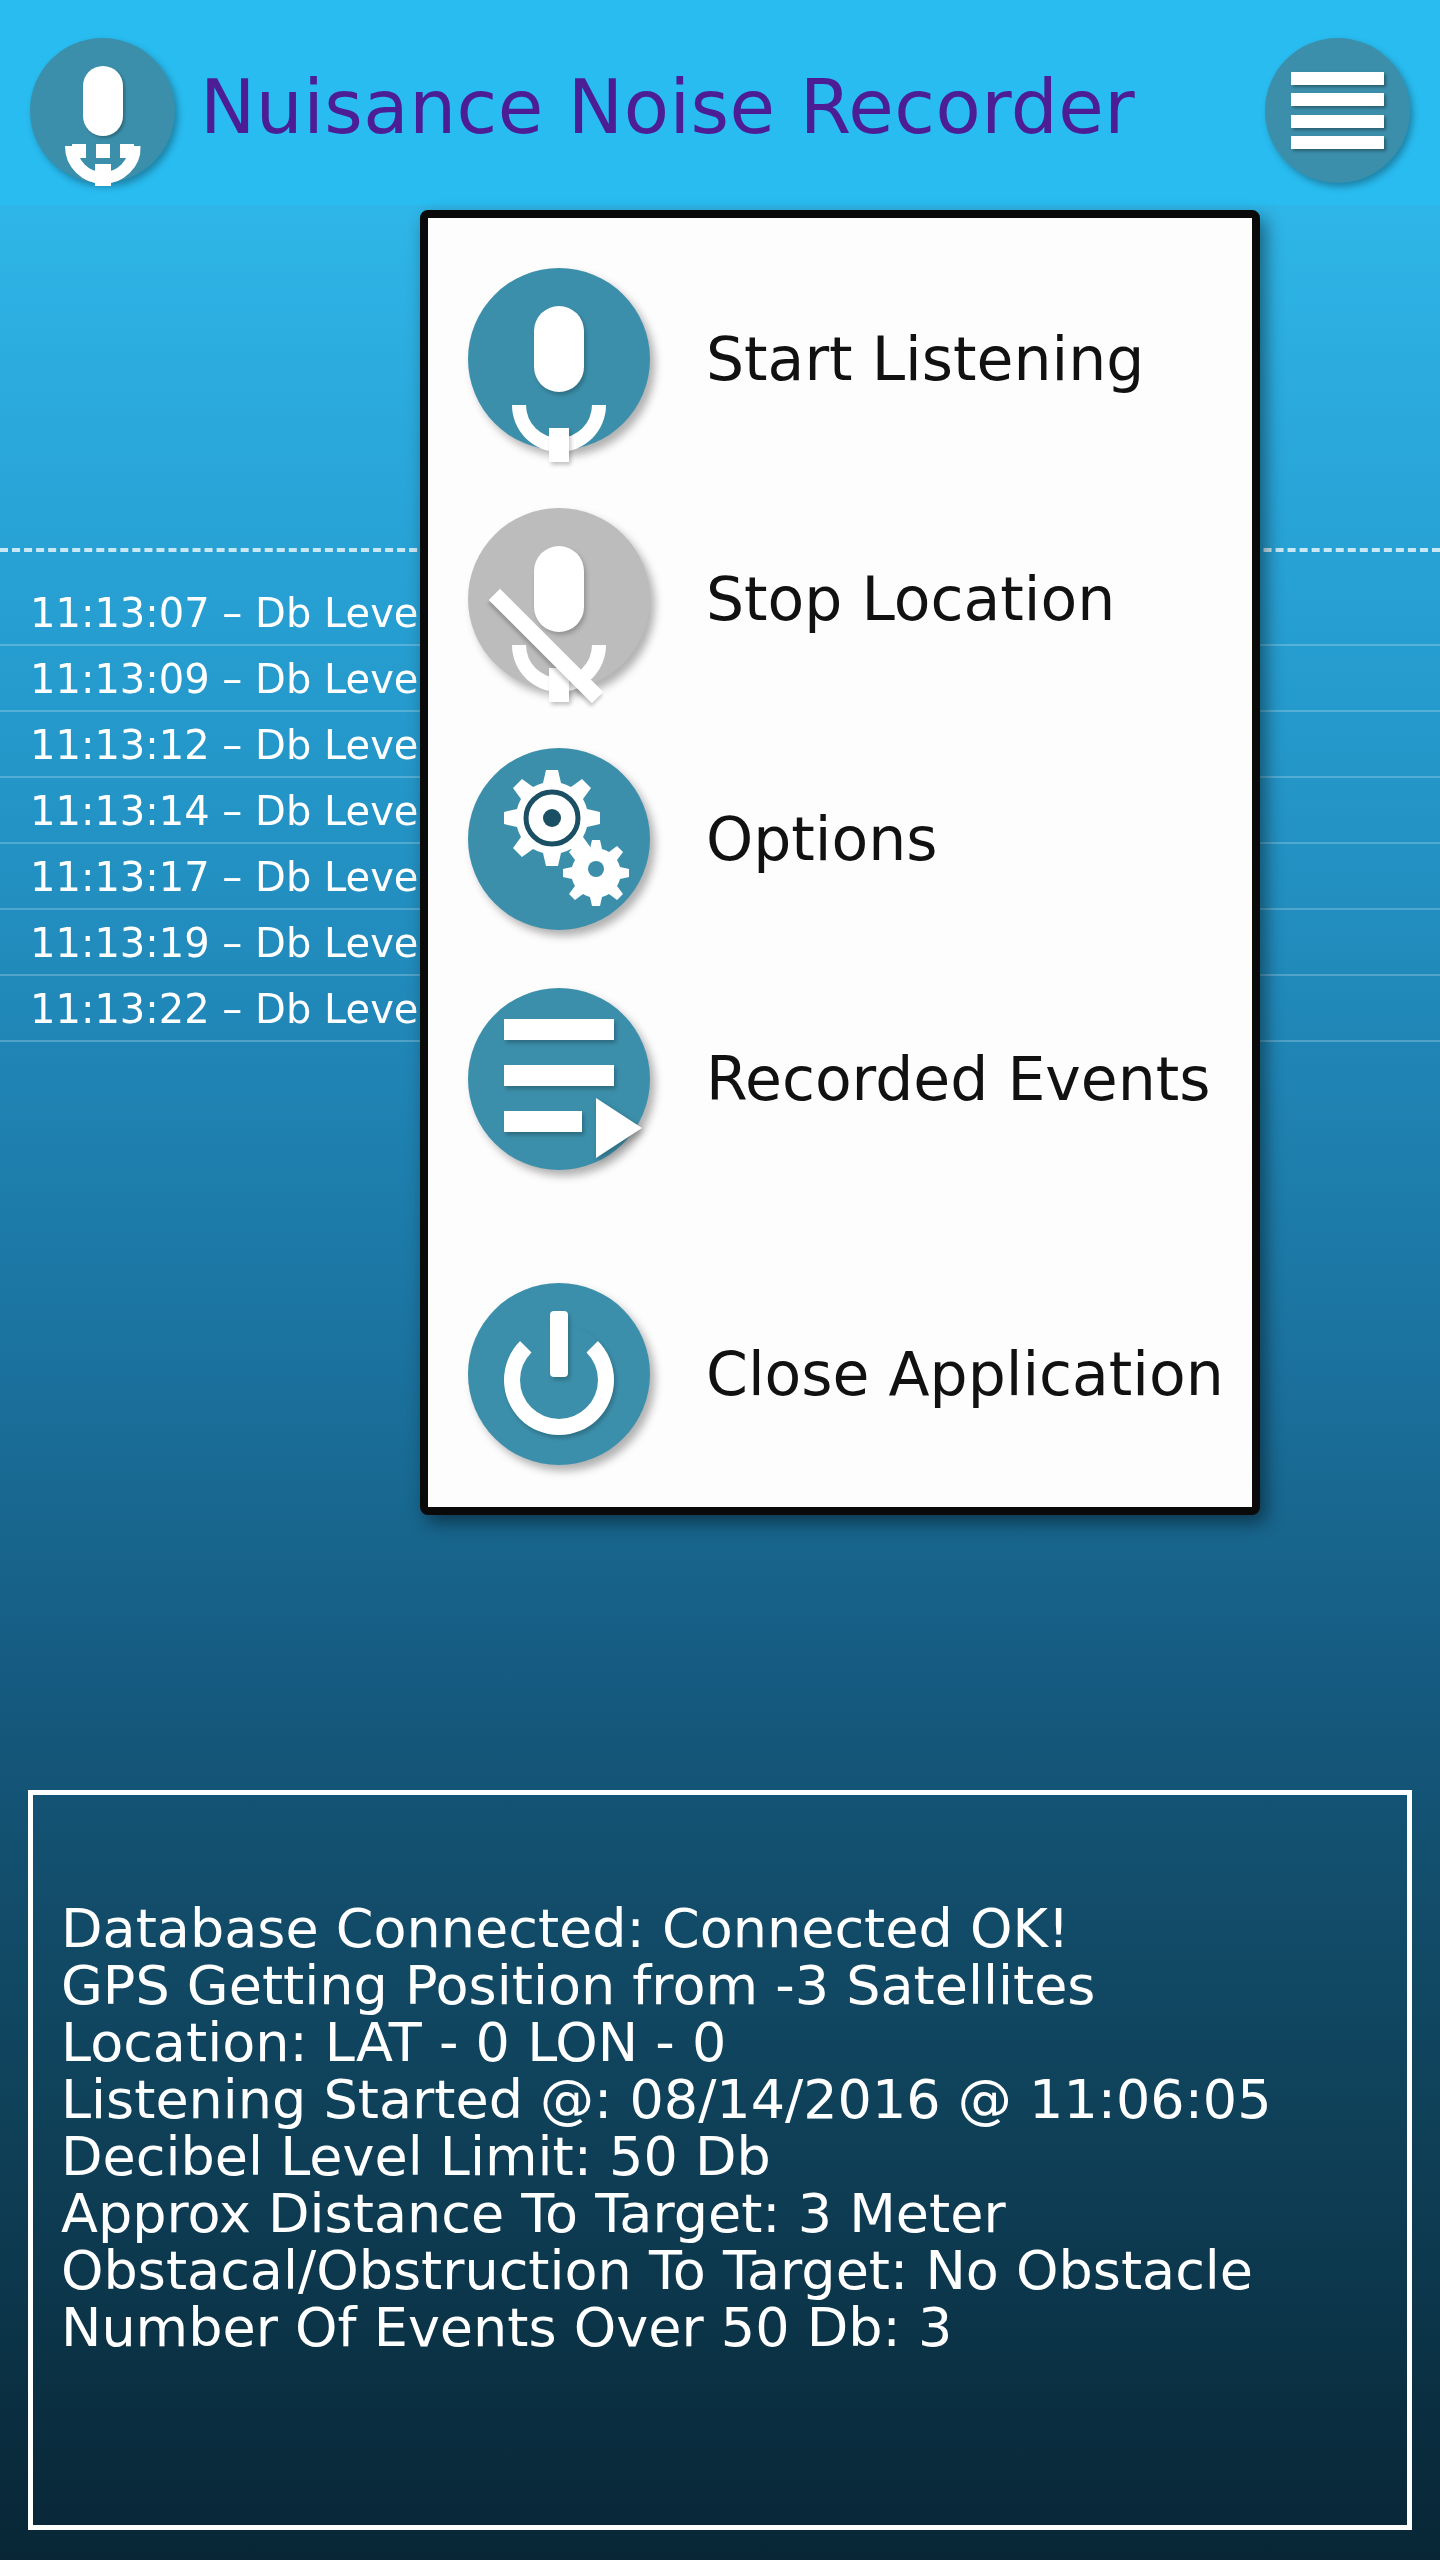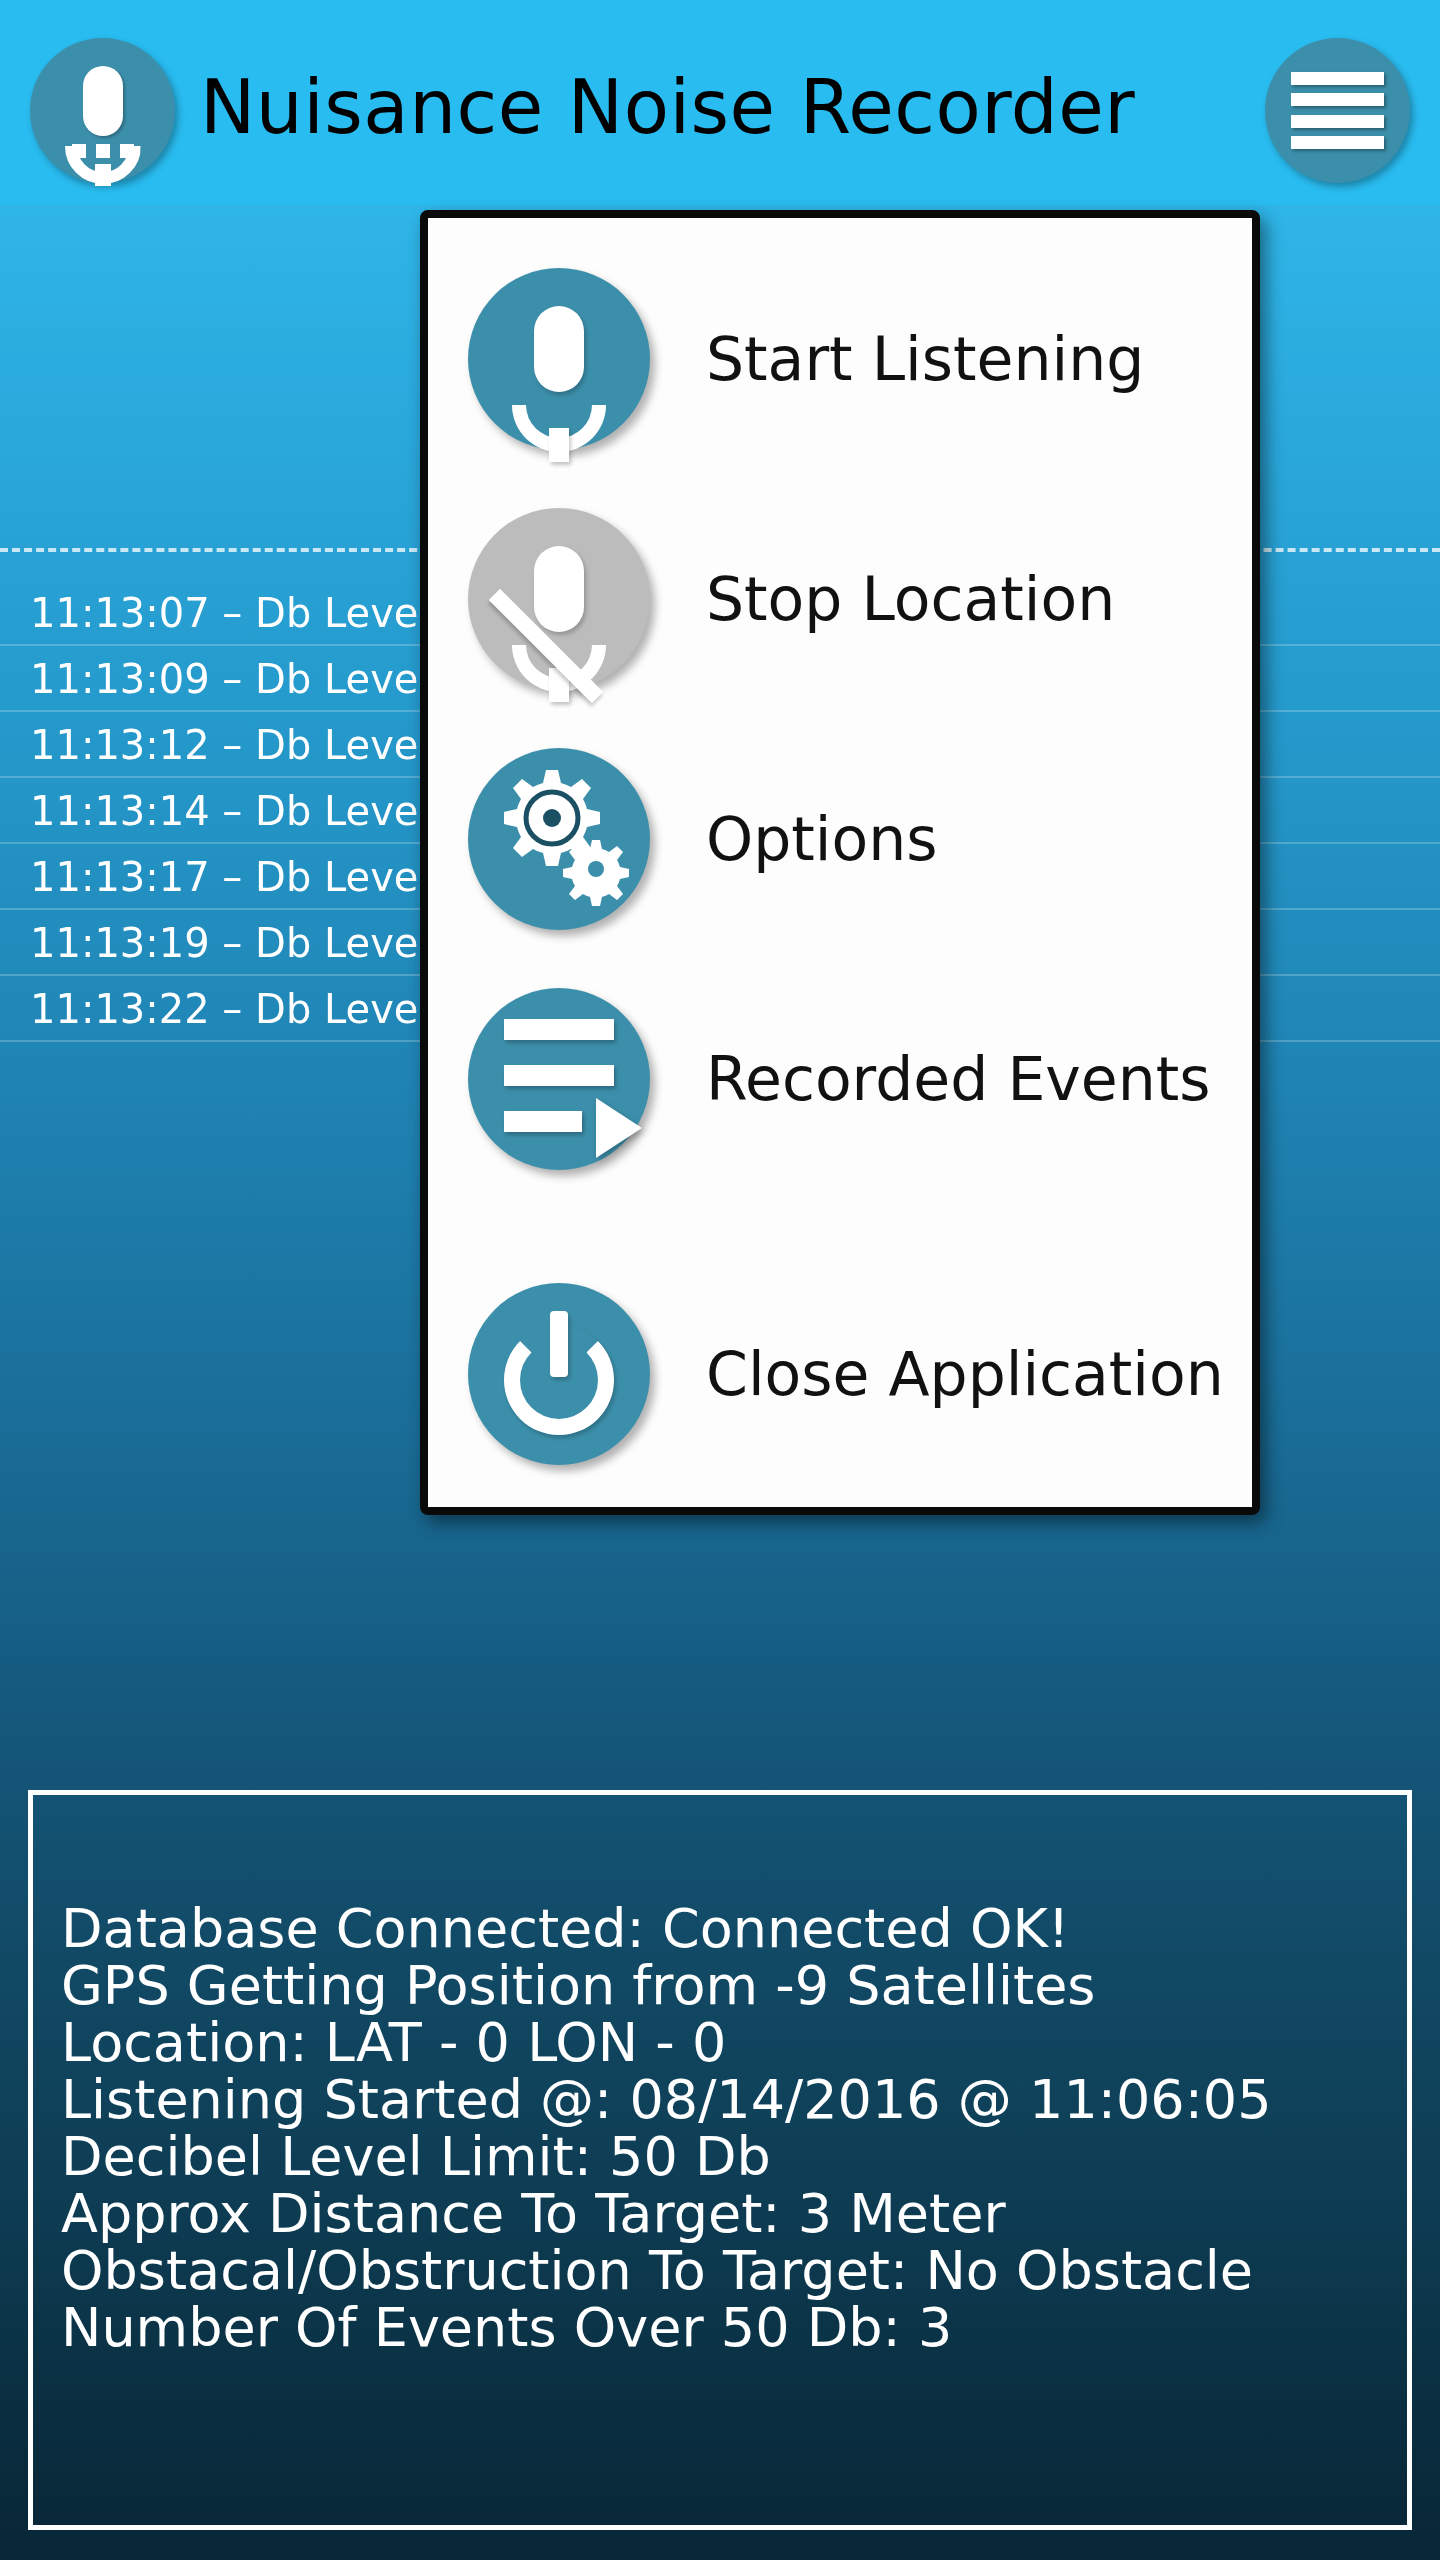--- a/index.html
+++ b/index.html
@@ -45,21 +45,21 @@
     border-radius: 50%;
     background: #3c8fab;
     box-shadow: 3px 4px 7px rgba(0,0,0,0.30);
   }
   .hdr-title {
     position: absolute;
     left: 200px;
     top: 42px;
     font-size: 74px;
     line-height: 130px;
-    color: #000000;
+    color: #4c1d95;
     white-space: nowrap;
     letter-spacing: 0.5px;
   }
   .hdr-menu-btn {
     position: absolute;
     right: 30px; top: 38px;
     width: 145px; height: 145px;
     border-radius: 50%;
     background: #3c8fab;
     box-shadow: 3px 4px 7px rgba(0,0,0,0.30);
@@ -365,21 +365,21 @@
         </span>
         <span class="menu-label">Close Application</span>
       </div>
 
     </div>
   </div>
 
   <div class="status-panel">
     <div class="status-lines">
       <div class="status-line">Database Connected: Connected OK!</div>
-      <div class="status-line">GPS Getting Position from -9 Satellites</div>
+      <div class="status-line">GPS Getting Position from -3 Satellites</div>
       <div class="status-line">Location: LAT - 0 LON - 0</div>
       <div class="status-line">Listening Started @: 08/14/2016 @ 11:06:05</div>
       <div class="status-line">Decibel Level Limit: 50 Db</div>
       <div class="status-line">Approx Distance To Target: 3 Meter</div>
       <div class="status-line">Obstacal/Obstruction To Target: No Obstacle</div>
       <div class="status-line">Number Of Events Over 50 Db: 3</div>
     </div>
   </div>
 
 </div>

